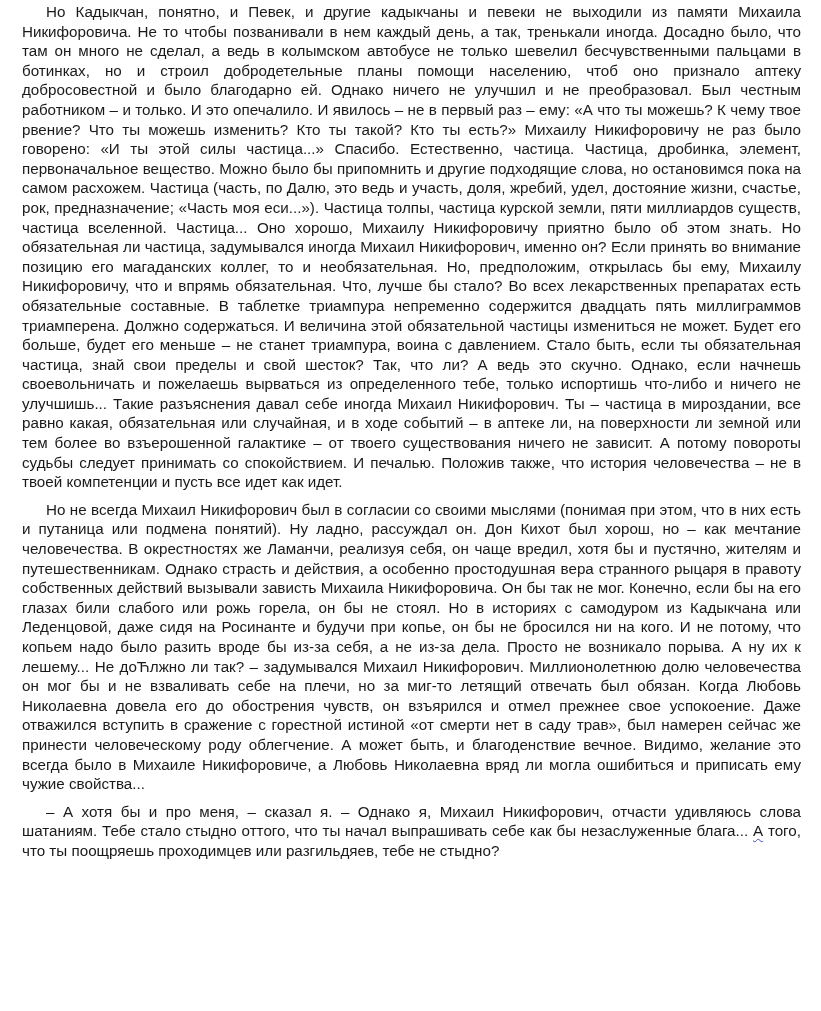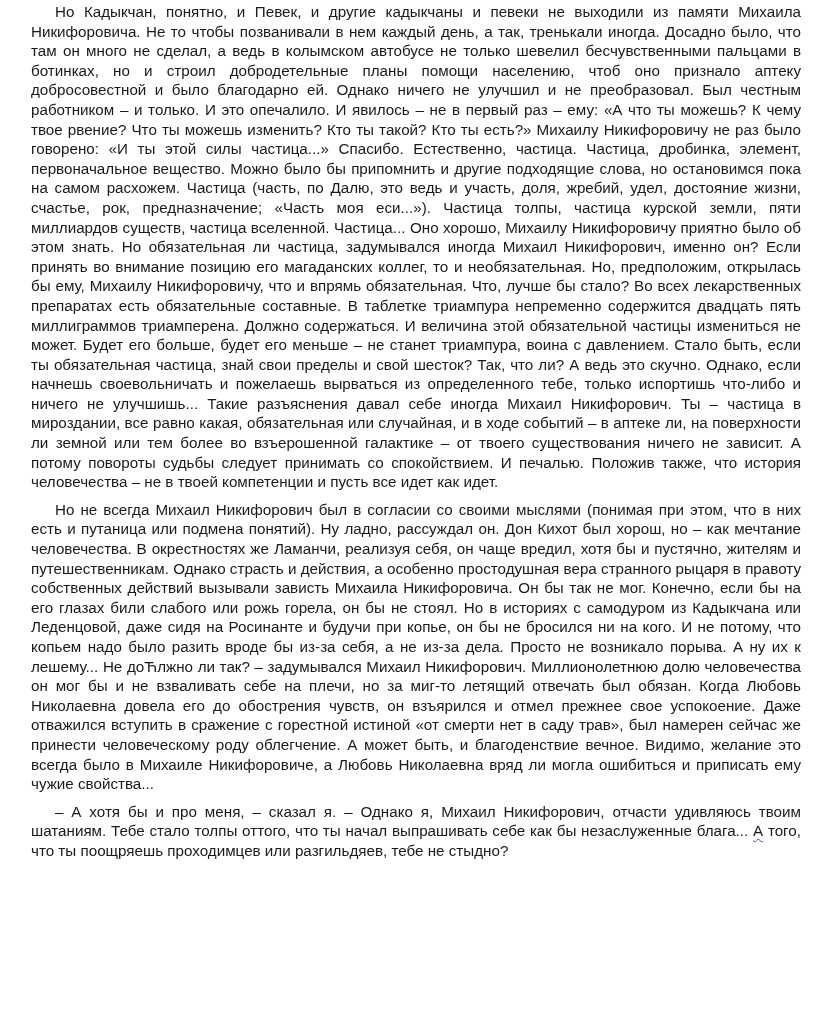--- a/index.html
+++ b/index.html
@@ -18,30 +18,30 @@
       left: 22px;
       top: 2px;
       width: 779px;
       font-family: "Liberation Sans", sans-serif;
       font-size: 15.2px;
       line-height: 19.6px;
       color: #1a1a1a;
       text-align: justify;
     }
     .para {
-      margin: 0 0 8px 9px;
+      margin: 0 0 8px 0;
       text-indent: 24px;
     }
     .squiggle {
       text-decoration: underline wavy #3b4fc4;
       text-decoration-thickness: 1px;
       text-underline-offset: 2px;
     }
   </style>
 </head>
 <body>
 
 <div class="page">
   <p class="para">Но Кадыкчан, понятно, и Певек, и другие кадыкчаны и певеки не выходили из памяти Михаила Никифоровича. Не то чтобы позванивали в нем каждый день, а так, тренькали иногда. Досадно было, что там он много не сделал, а ведь в колымском автобусе не только шевелил бесчувственными пальцами в ботинках, но и строил добродетельные планы помощи населению, чтоб оно признало аптеку добросовестной и было благодарно ей. Однако ничего не улучшил и не преобразовал. Был честным работником – и только. И это опечалило. И явилось – не в первый раз – ему: «А что ты можешь? К чему твое рвение? Что ты можешь изменить? Кто ты такой? Кто ты есть?» Михаилу Никифоровичу не раз было говорено: «И ты этой силы частица...» Спасибо. Естественно, частица. Частица, дробинка, элемент, первоначальное вещество. Можно было бы припомнить и другие подходящие слова, но остановимся пока на самом расхожем. Частица (часть, по Далю, это ведь и участь, доля, жребий, удел, достояние жизни, счастье, рок, предназначение; «Часть моя еси...»). Частица толпы, частица курской земли, пяти миллиардов существ, частица вселенной. Частица... Оно хорошо, Михаилу Никифоровичу приятно было об этом знать. Но обязательная ли частица, задумывался иногда Михаил Никифорович, именно он? Если принять во внимание позицию его магаданских коллег, то и необязательная. Но, предположим, открылась бы ему, Михаилу Никифоровичу, что и впрямь обязательная. Что, лучше бы стало? Во всех лекарственных препаратах есть обязательные составные. В таблетке триампура непременно содержится двадцать пять миллиграммов триамперена. Должно содержаться. И величина этой обязательной частицы измениться не может. Будет его больше, будет его меньше – не станет триампура, воина с давлением. Стало быть, если ты обязательная частица, знай свои пределы и свой шесток? Так, что ли? А ведь это скучно. Однако, если начнешь своевольничать и пожелаешь вырваться из определенного тебе, только испортишь что-либо и ничего не улучшишь... Такие разъяснения давал себе иногда Михаил Никифорович. Ты – частица в мироздании, все равно какая, обязательная или случайная, и в ходе событий – в аптеке ли, на поверхности ли земной или тем более во взъерошенной галактике – от твоего существования ничего не зависит. А потому повороты судьбы следует принимать со спокойствием. И печалью. Положив также, что история человечества – не в твоей компетенции и пусть все идет как идет.</p>
   <p class="para">Но не всегда Михаил Никифорович был в согласии со своими мыслями (понимая при этом, что в них есть и путаница или подмена понятий). Ну ладно, рассуждал он. Дон Кихот был хорош, но – как мечтание человечества. В окрестностях же Ламанчи, реализуя себя, он чаще вредил, хотя бы и пустячно, жителям и путешественникам. Однако страсть и действия, а особенно простодушная вера странного рыцаря в правоту собственных действий вызывали зависть Михаила Никифоровича. Он бы так не мог. Конечно, если бы на его глазах били слабого или рожь горела, он бы не стоял. Но в историях с самодуром из Кадыкчана или Леденцовой, даже сидя на Росинанте и будучи при копье, он бы не бросился ни на кого. И не потому, что копьем надо было разить вроде бы из-за себя, а не из-за дела. Просто не возникало порыва. А ну их к лешему... Не доЋлжно ли так? – задумывался Михаил Никифорович. Миллионолетнюю долю человечества он мог бы и не взваливать себе на плечи, но за миг-то летящий отвечать был обязан. Когда Любовь Николаевна довела его до обострения чувств, он взъярился и отмел прежнее свое успокоение. Даже отважился вступить в сражение с горестной истиной «от смерти нет в саду трав», был намерен сейчас же принести человеческому роду облегчение. А может быть, и благоденствие вечное. Видимо, желание это всегда было в Михаиле Никифоровиче, а Любовь Николаевна вряд ли могла ошибиться и приписать ему чужие свойства...</p>
-  <p class="para"><span>– А хотя бы и про меня, – сказал я. – Однако я, Михаил Никифорович, отчасти удивляюсь твоим шатаниям. Тебе стало толпы оттого, что ты начал выпрашивать себе как бы незаслуженные блага... </span><span class="squiggle">А</span><span> того, что ты поощряешь проходимцев или разгильдяев, тебе не стыдно?</span></p>
+  <p class="para"><span>– А хотя бы и про меня, – сказал я. – Однако я, Михаил Никифорович, отчасти удивляюсь слова шатаниям. Тебе стало стыдно оттого, что ты начал выпрашивать себе как бы незаслуженные блага... </span><span class="squiggle">А</span><span> того, что ты поощряешь проходимцев или разгильдяев, тебе не стыдно?</span></p>
 
 </div>
 
 </body></html>

